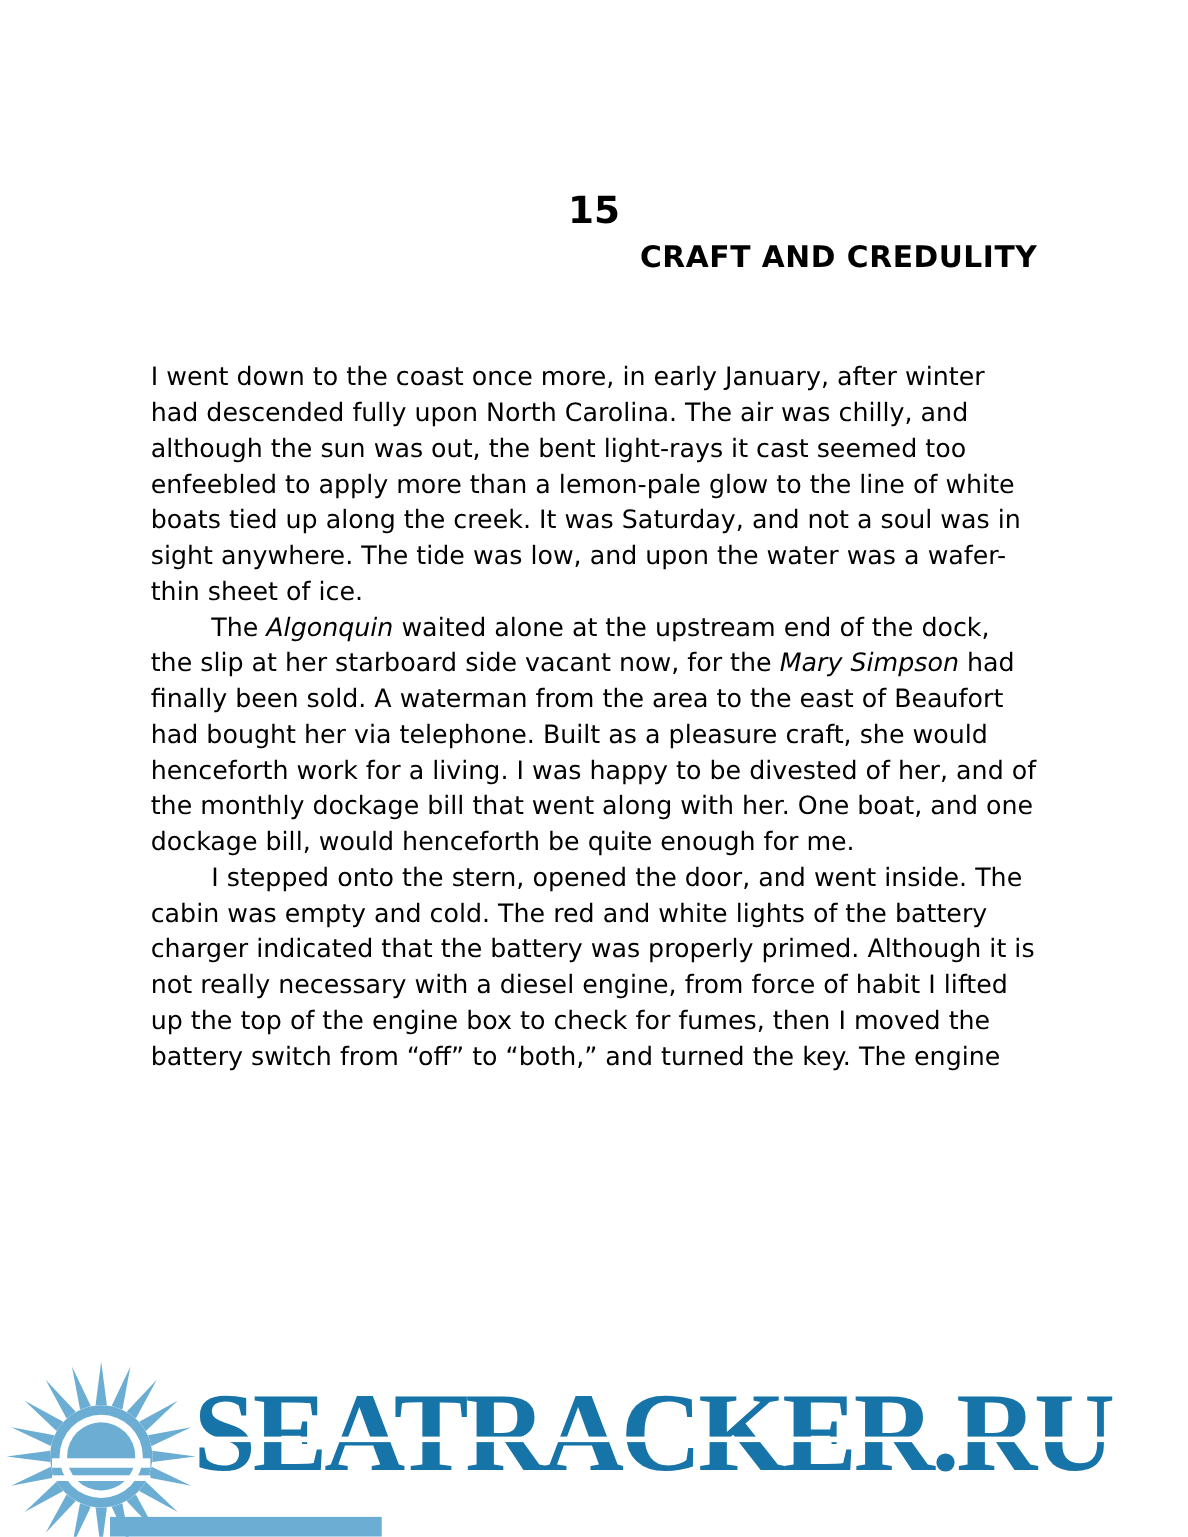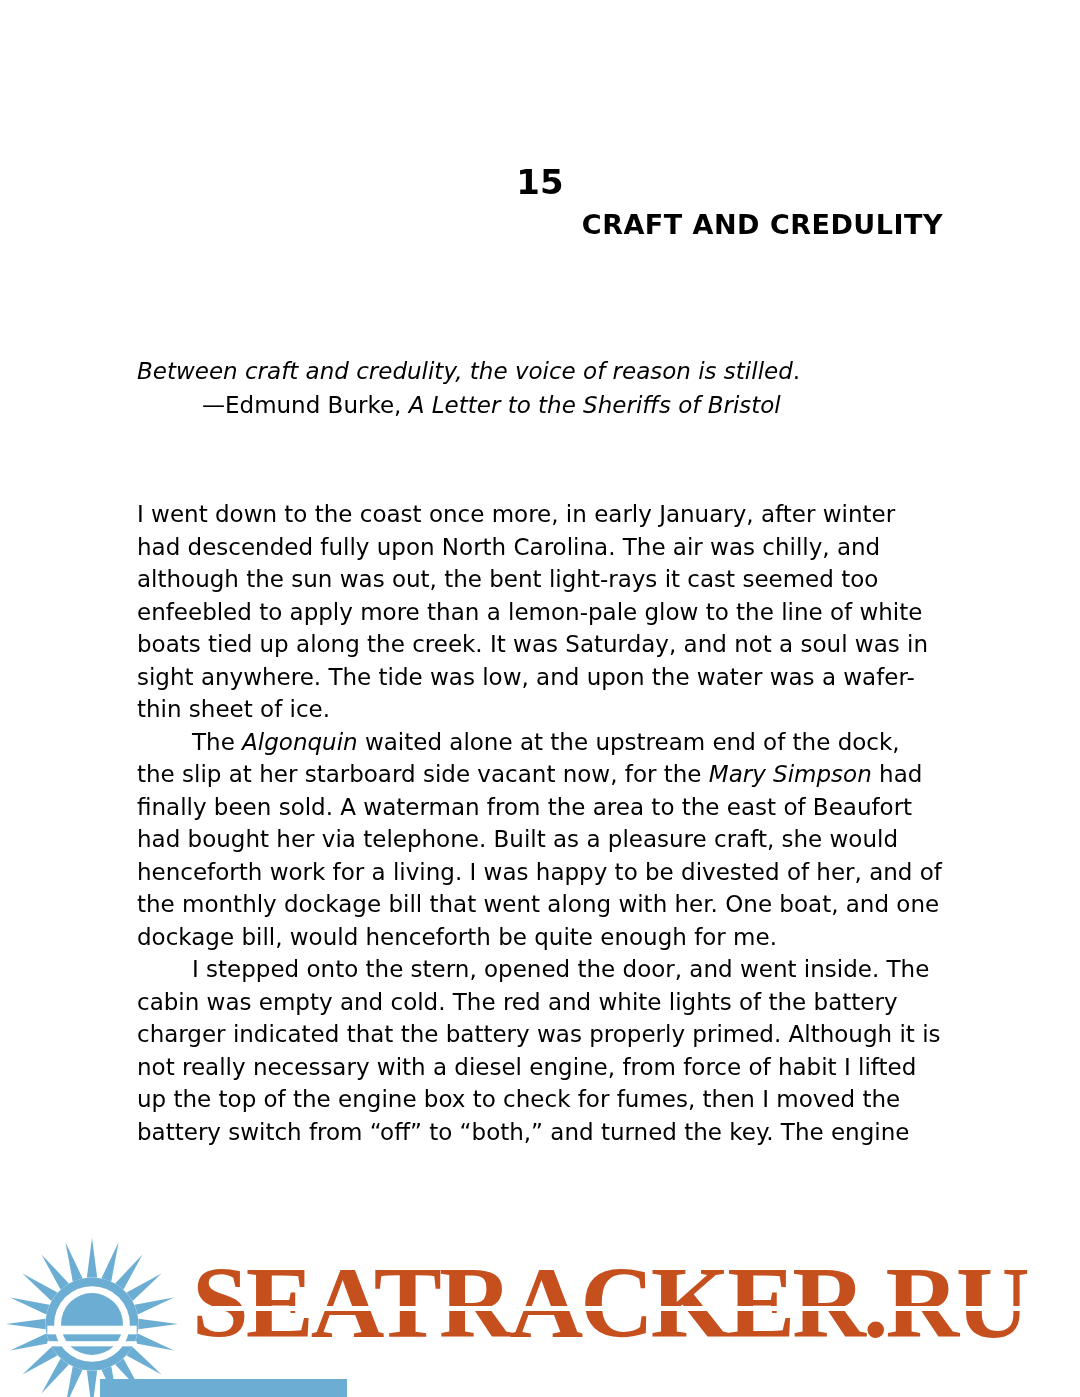--- a/index.html
+++ b/index.html
@@ -9,21 +9,21 @@
     background: #ffffff;
     position: relative;
     overflow: hidden;
     font-family: "DejaVu Sans", sans-serif;
     color: #000000;
   }
   .content {
     position: absolute;
     left: 137px;
     width: 806px;
-    top: 0;
+    top: 10px;
   }
   .chapter-number {
     margin-top: 163px;
     text-align: center;
     font-weight: bold;
     font-size: 34px;
     line-height: 38px;
   }
   .chapter-title {
     margin-top: 8px;
@@ -53,24 +53,23 @@
   
   .watermark-text {
     position: absolute;
     left: 176px;
     top: 1252px;
     font-family: "Liberation Serif", serif;
     font-weight: bold;
     font-size: 102px;
     line-height: 102px;
     letter-spacing: -3px;
-    color: #c2410c;
+    color: #0369a1;
     white-space: nowrap;
     opacity: 0.92;
-    margin-left: 16px;
   }
   .watermark-stripe {
     position: absolute;
     left: 176px;
     top: 1306px;
     width: 884px;
     height: 5px;
     background: #ffffff;
   }
   .sun-logo {
@@ -91,24 +90,20 @@
 </style>
 </head>
 <body>
 
 <div class="content">
 
   <div class="chapter-number">15</div>
 
   <div class="chapter-title">CRAFT AND CREDULITY</div>
 
-  <div class="epigraph">
-    <div class="epigraph-line1"><span class="it">Between craft and credulity, the voice of reason is stilled</span><span>.</span></div>
-    <div class="epigraph-line2"><span>—Edmund Burke, </span><span class="it">A Letter to the Sheriffs of Bristol</span></div>
-  </div>
 
   <div class="body-text">
     <p><span>I went down to the coast once more, in early January, after winter had descended fully upon North Carolina. The air was chilly, and although the sun was out, the bent light-rays it cast seemed too enfeebled to apply more than a lemon-pale glow to the line of white boats tied up along the creek. It was Saturday, and not a soul was in sight anywhere. The tide was low, and upon the water was a wafer-thin sheet of ice.</span></p>
     <p class="indent"><span>The </span><span class="it">Algonquin</span><span> waited alone at the upstream end of the dock, the slip at her starboard side vacant now, for the </span><span class="it">Mary Simpson</span><span> had finally been sold. A waterman from the area to the east of Beaufort had bought her via telephone. Built as a pleasure craft, she would henceforth work for a living. I was happy to be divested of her, and of the monthly dockage bill that went along with her. One boat, and one dockage bill, would henceforth be quite enough for me.</span></p>
     <p class="indent"><span>I stepped onto the stern, opened the door, and went inside. The cabin was empty and cold. The red and white lights of the battery charger indicated that the battery was properly primed. Although it is not really necessary with a diesel engine, from force of habit I lifted up the top of the engine box to check for fumes, then I moved the battery switch from “off” to “both,” and turned the key. The engine</span></p>
   </div>
 
 </div>
 
 <div>

